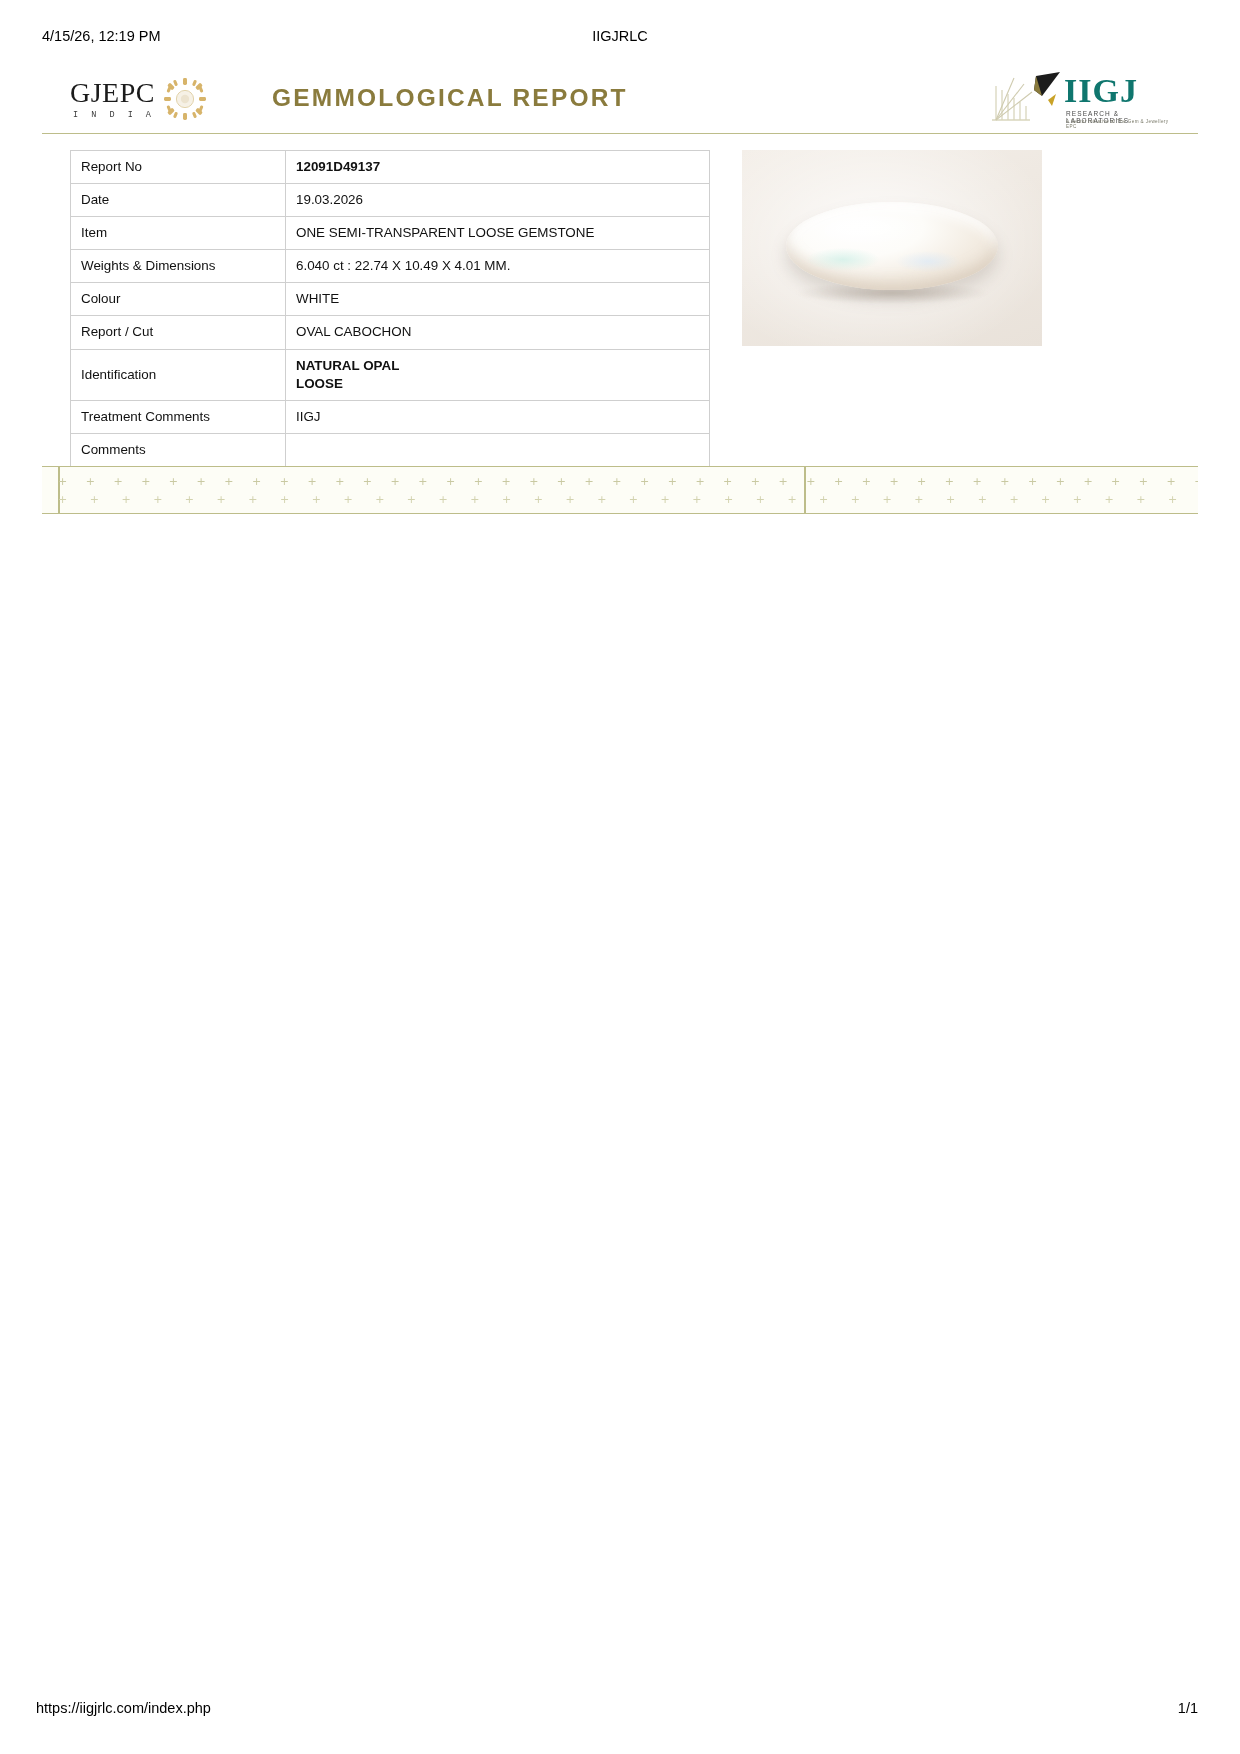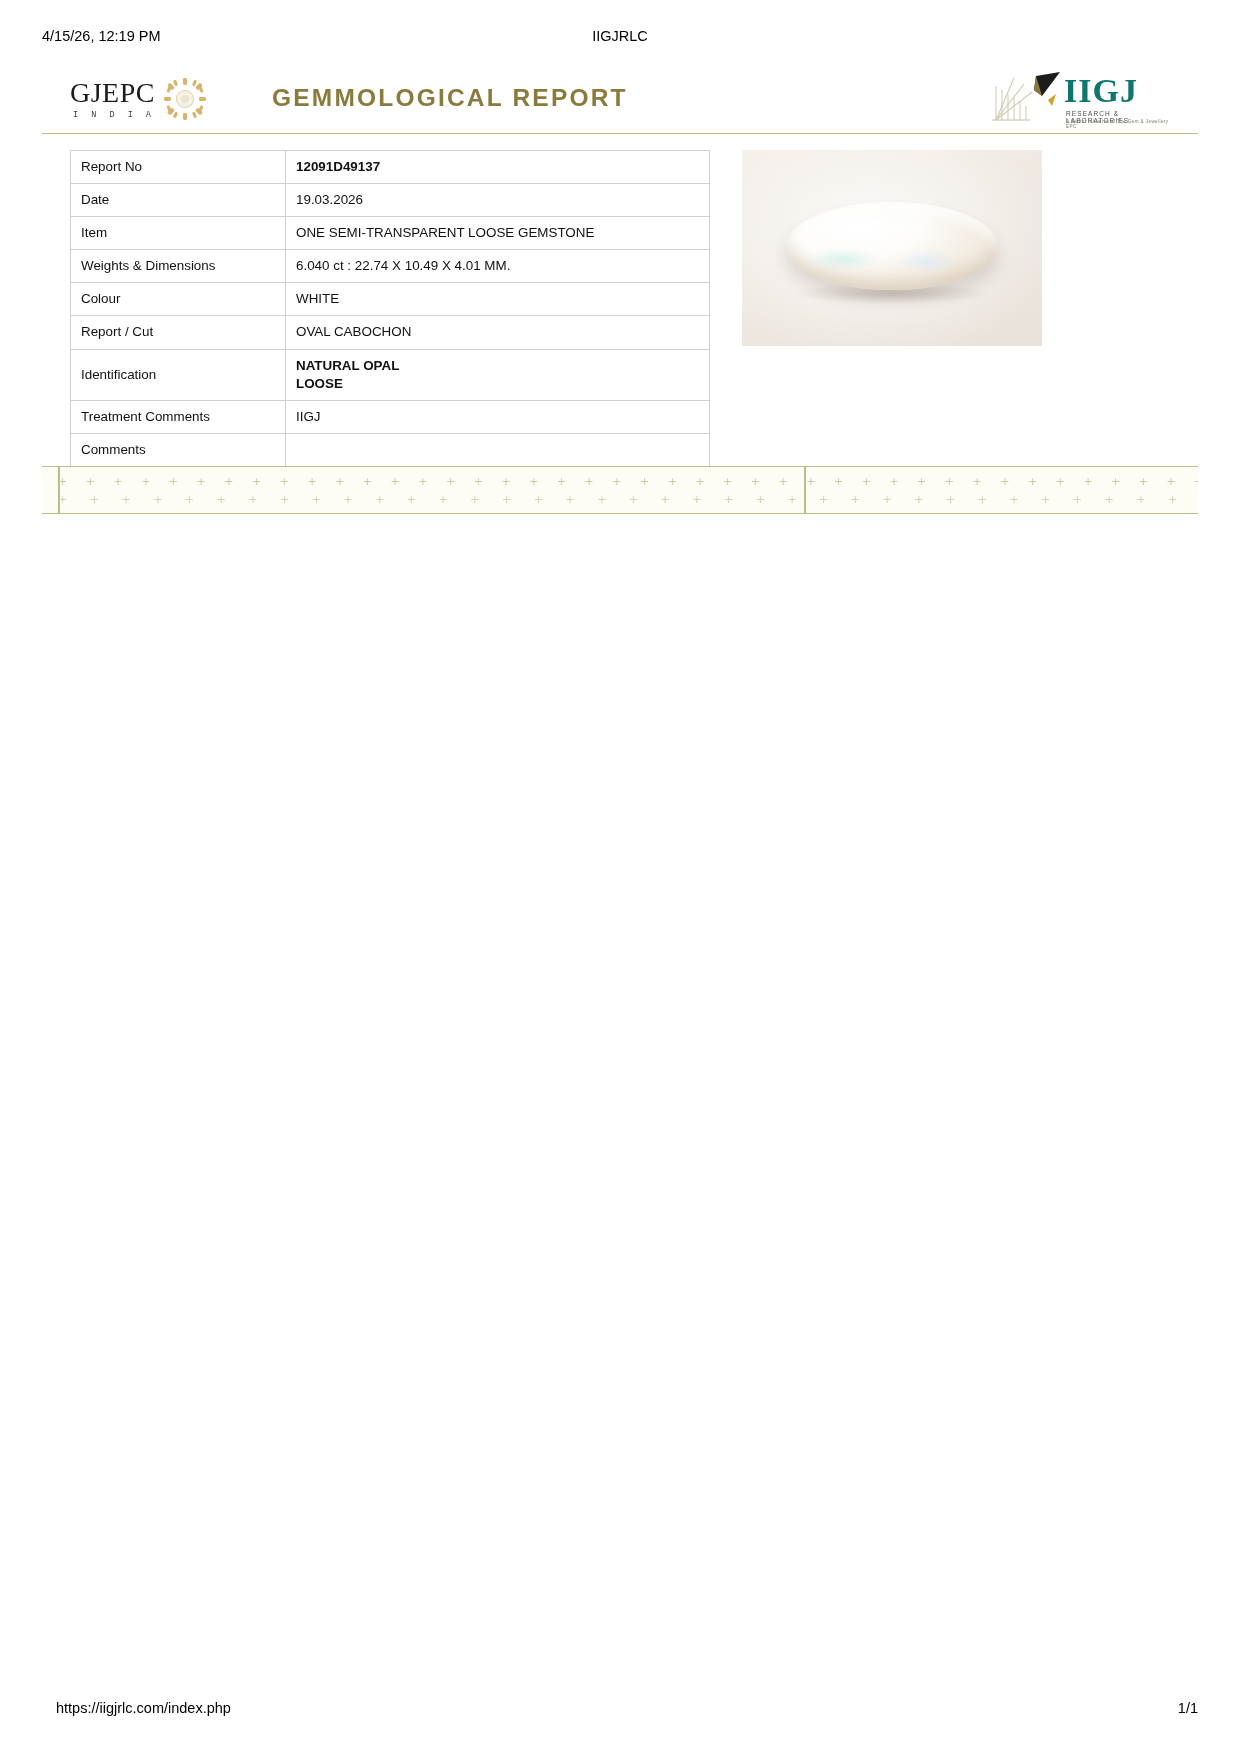--- a/index.html
+++ b/index.html
@@ -44,21 +44,21 @@
     position: absolute;
     bottom: 36px;
     left: 0;
     width: 100%;
     height: 18px;
     font-size: 14.5px;
     color: #000;
   }
   .print-foot .pf-left {
     position: absolute;
-    left: 56px;
+    left: 36px;
     top: 0;
   }
   .print-foot .pf-right {
     position: absolute;
     right: 42px;
     top: 0;
   }
 
   
   .sheet {

